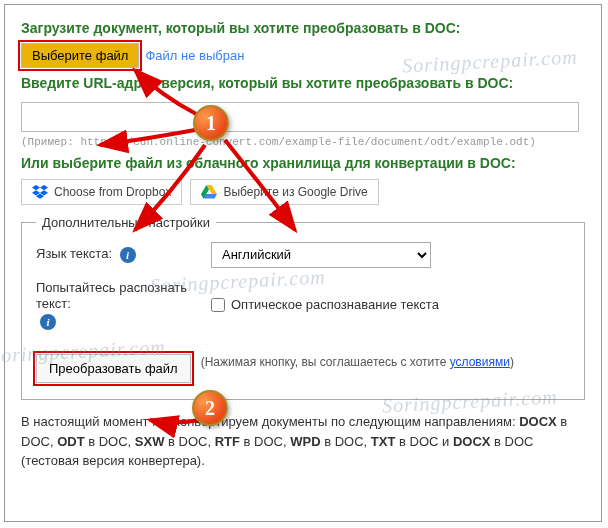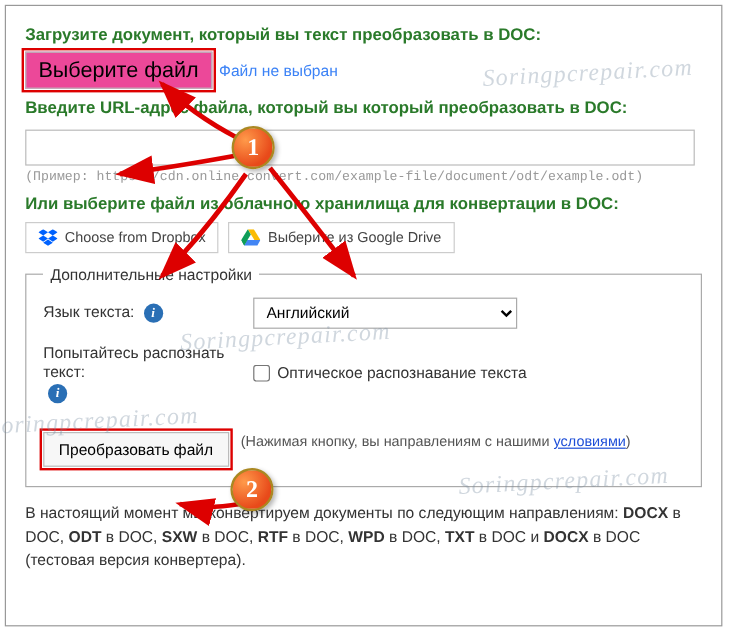--- a/index.html
+++ b/index.html
@@ -1,20 +1,20 @@
 <!DOCTYPE html>
 <html><head>
 <meta charset="utf-8">
 <style>
   * { box-sizing: border-box; margin: 0; padding: 0; }
   body { width: 608px; height: 528px; background: #fff; font-family: Arial, sans-serif; font-size: 13px; color: #333; position: relative; }
   .container { padding: 8px 16px; border: 1px solid #999; margin: 4px; width: 598px; height: 518px; position: relative; }
   .heading { color: #2a7a2a; font-weight: bold; font-size: 14px; margin-top: 6px; margin-bottom: 6px; line-height: 1.3; }
   .file-row { display: flex; align-items: center; gap: 6px; margin-bottom: 4px; }
-  .btn { background: #ec4899; border: 1px solid #bbb; padding: 4px 10px; font-size: 18px; cursor: pointer; font-family: inherit; }
+  .btn { background: #eab308; border: 1px solid #bbb; padding: 4px 10px; font-size: 13px; cursor: pointer; font-family: inherit; }
   .btn-hl { outline: 2px solid #d00; outline-offset: 1px; }
   .status-text { color: #3b82f6; }
   .url-input { width: 558px; height: 30px; border: 1px solid #bbb; padding: 4px 8px; font-size: 13px; margin-top: 4px; }
   .example { color: #999; font-size: 11px; margin-top: 4px; font-family: 'Courier New', monospace; }
   .cloud-row { display: flex; gap: 8px; margin-top: 6px; margin-bottom: 10px; }
   .cloud-btn { display: inline-flex; align-items: center; gap: 6px; background: #fff; border: 1px solid #ccc; padding: 5px 10px; font-size: 12px; cursor: pointer; color: #444; font-family: inherit; }
   fieldset { border: 1px solid #aaa; padding: 12px 14px 16px 14px; margin-top: 4px; }
   legend { padding: 0 6px; color: #333; font-size: 13px; }
   .settings-row { display: flex; align-items: center; margin-bottom: 12px; }
   .settings-label { width: 175px; line-height: 1.3; }
@@ -35,27 +35,27 @@
   .badge { position: absolute; width: 36px; height: 36px; border-radius: 50%; background: radial-gradient(circle at 30% 30%, #ff9a4a, #e84a1a 70%); border: 2px solid #a82; display: flex; align-items: center; justify-content: center; color: #fff; font-weight: bold; font-size: 20px; font-family: Georgia, serif; box-shadow: 2px 2px 4px rgba(0,0,0,0.3); z-index: 20; }
   .badge1 { top: 105px; left: 193px; }
   .badge2 { top: 390px; left: 192px; }
   svg.arrows { position: absolute; top: 0; left: 0; pointer-events: none; z-index: 15; }
 </style>
 </head>
 <body>
 
 <div class="container">
 
-  <div class="heading">Загрузите документ, который вы текст преобразовать в DOC:</div>
+  <div class="heading">Загрузите документ, который вы хотите преобразовать в DOC:</div>
   <div class="file-row">
     <button class="btn btn-hl">Выберите файл</button>
     <span class="status-text">Файл не выбран</span>
   </div>
 
-  <div class="heading">Введите URL-адрес файла, который вы который преобразовать в DOC:</div>
+  <div class="heading">Введите URL-адрес версия, который вы хотите преобразовать в DOC:</div>
   <input type="text" class="url-input" style="">
   <div class="example">(Пример: https://cdn.online-convert.com/example-file/document/odt/example.odt)</div>
 
   <div class="heading">Или выберите файл из облачного хранилища для конвертации в DOC:</div>
   <div class="cloud-row">
     <button class="cloud-btn">
       <svg width="16" height="14" viewBox="0 0 16 14">
           <path fill="#0062ff" d="M4 0L8 2.6 4 5.2 0 2.6zM12 0l4 2.6-4 2.6-4-2.6zM0 7.8l4-2.6 4 2.6-4 2.6zM12 5.2l4 2.6-4 2.6-4-2.6zM4 11.2l4-2.6 4 2.6-4 2.6z"></path>
         </svg>
       <span>Choose from Dropbox</span>
@@ -89,21 +89,21 @@
         <span>Попытайтесь распознать текст:</span><br>
         <span class="info-icon">i</span>
       </div>
       <input type="checkbox" class="checkbox" style="">
       <span>Оптическое распознавание текста</span>
     </div>
 
     <div class="convert-row">
       <button class="convert-btn btn-hl">Преобразовать файл</button>
       <div class="disclaimer">
-        <span>(Нажимая кнопку, вы направлениям с нашими </span><a href="#">условиями</a><span>)</span>
+        <span>(Нажимая кнопку, вы соглашаетесь с хотите </span><a href="#">условиями</a><span>)</span>
       </div>
     </div>
   </fieldset>
 
   <div class="bottom-text">
     <span>В настоящий момент мы конвертируем документы по следующим направлениям: </span><b>DOCX</b> в DOC, <b>ODT</b> в DOC, <b>SXW</b> в DOC, <b>RTF</b> в DOC, <b>WPD</b> в DOC, <b>TXT</b> в DOC и <b>DOCX</b> в DOC (тестовая версия конвертера).
   </div>
 
 </div>
 

